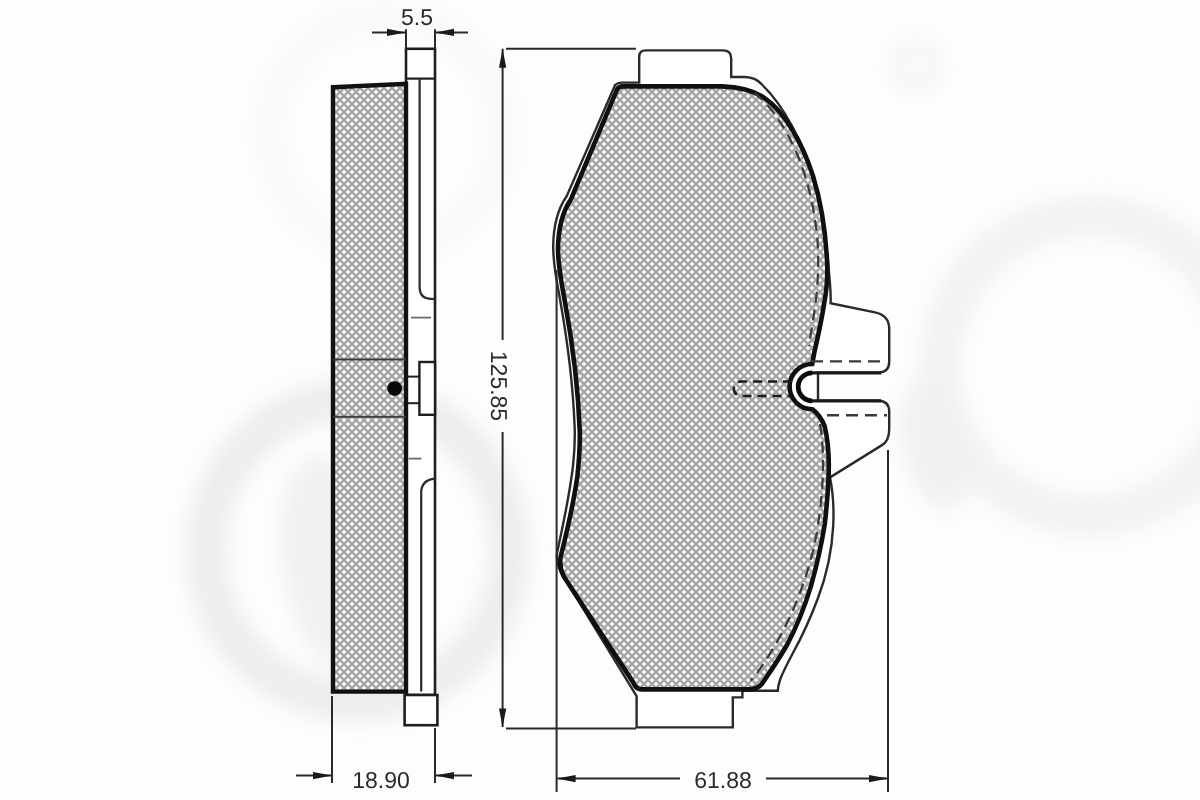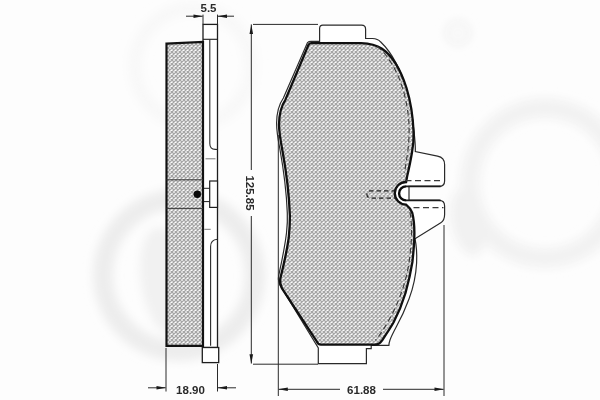--- a/index.html
+++ b/index.html
@@ -1,16 +1,16 @@
 <!DOCTYPE html>
 <html><head>
 <meta charset="utf-8">
 <style>
   html,body{margin:0;padding:0;background:#ffffff;}
-  #canvas{width:600px;height:400px;position:relative;overflow:hidden;background:#f9a8d4;font-weight:bold;}
+  #canvas{width:600px;height:400px;position:relative;overflow:hidden;background:#f9a8d4;}
   svg{display:block;}
   text{font-family:"Liberation Sans",sans-serif;fill:#2a2a2a;}
 </style>
 </head>
 <body>
 <div id="canvas">
 <svg width="600" height="400" viewBox="0 0 600 400">
 <defs>
   <pattern id="xhatch" width="4" height="4" patternUnits="userSpaceOnUse">
     <rect width="4" height="4" fill="#fdfdfd"></rect>

